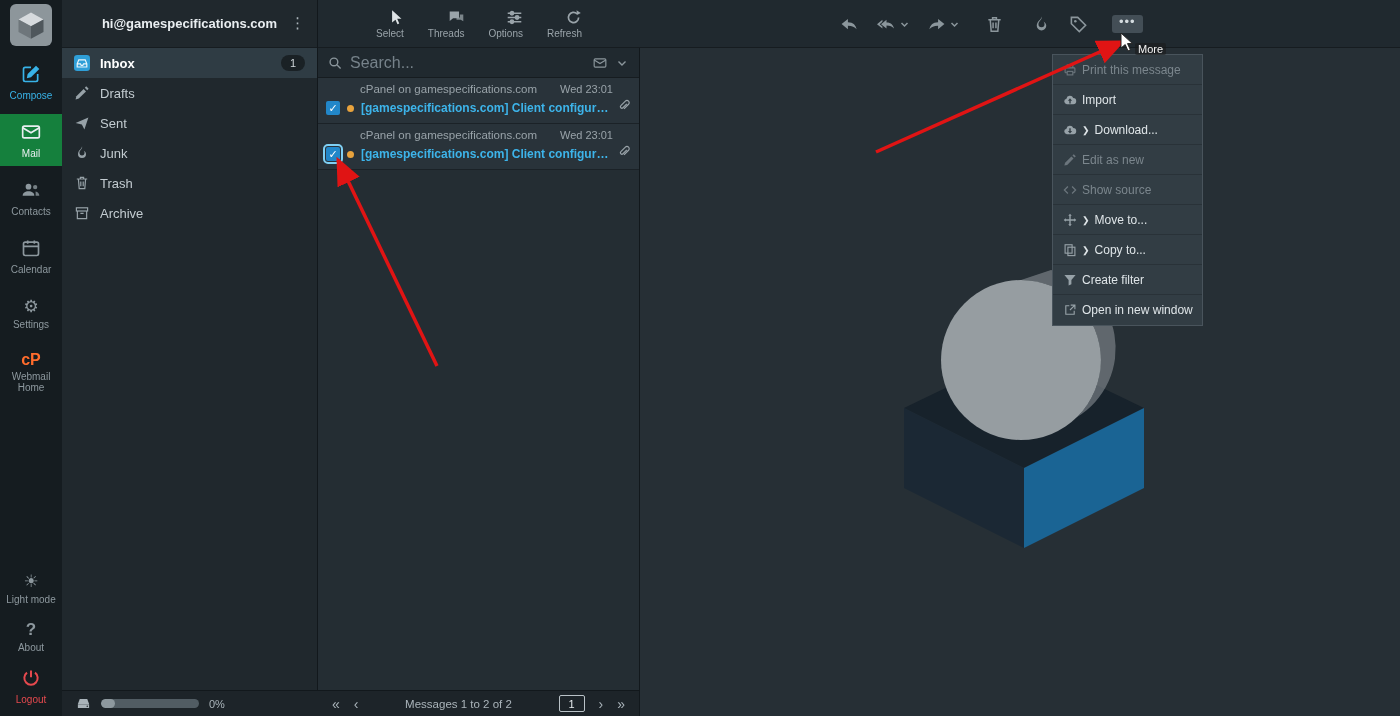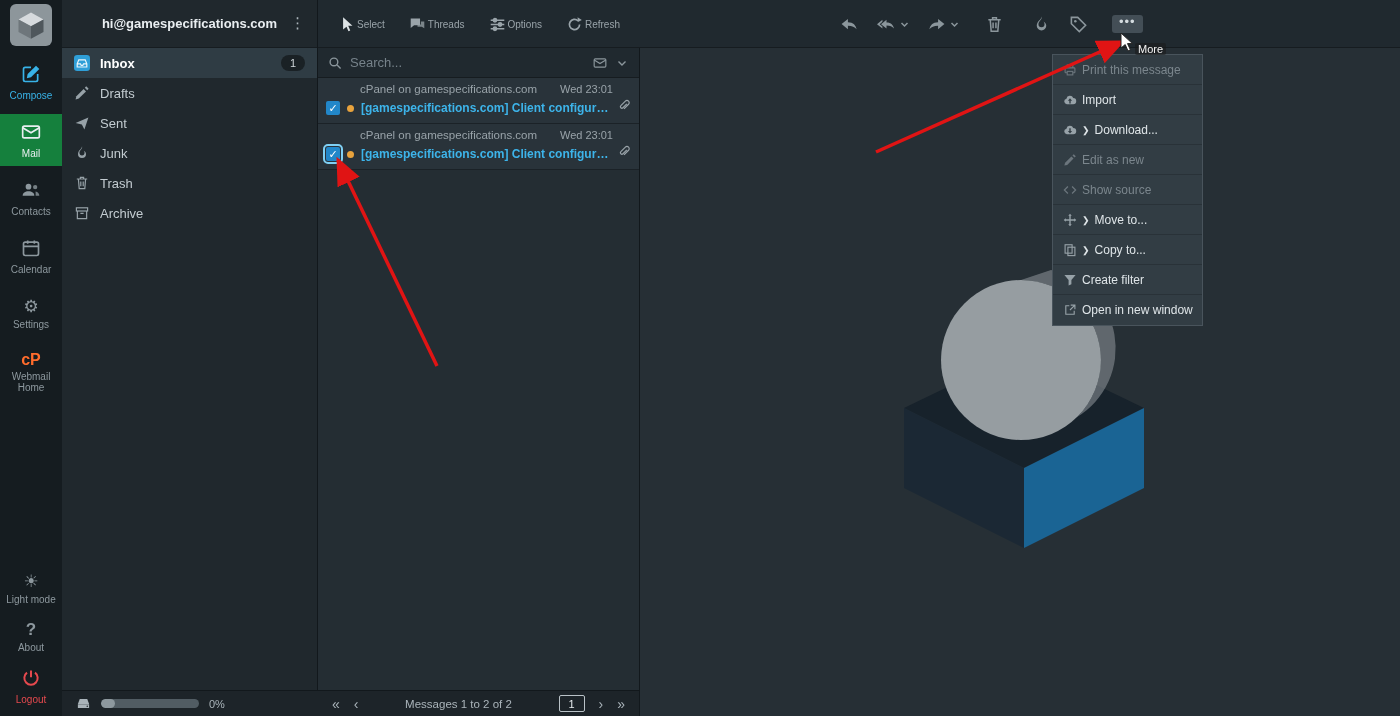--- a/index.html
+++ b/index.html
@@ -31,35 +31,35 @@
   .badge{margin-left:auto;background:#1a2125;border-radius:9px;padding:2px 9px;font-size:11px;color:#cfd6da;font-weight:normal}
   #quota{position:absolute;left:62px;bottom:0;width:256px;height:26px;background:#1d2429;border-top:1px solid #12181c;display:flex;align-items:center;gap:10px;padding:0 14px;z-index:7}
   #quota svg{width:15px;height:15px;color:#aab4ba}
   .qbar{width:98px;height:9px;background:#515c63;border-radius:5px;position:relative;overflow:hidden}
   .qfill{position:absolute;left:0;top:0;width:14px;height:9px;background:#8d989e;border-radius:5px}
   .qpct{font-size:11px;color:#aab4ba}
 
   
   #topbar{position:absolute;left:318px;top:0;right:0;height:48px;background:#20292f;border-bottom:1px solid #161c20;z-index:5}
   #listbar{position:absolute;left:0;top:0;width:322px;height:48px;display:flex;align-items:center;justify-content:center;gap:24px}
-  .tbtn{display:flex;flex-direction:row;align-items:center;gap:2px;color:#9aa4aa;font-size:10px;cursor:pointer}
+  .tbtn{display:flex;flex-direction:column;align-items:flex-end;gap:2px;color:#9aa4aa;font-size:10px;cursor:pointer}
   .tbtn svg{width:17px;height:17px;color:#9aa4aa}
   .tbtn.bright svg{color:#dde3e6}
   #mailbar{position:absolute;left:522px;top:0;height:48px;display:flex;align-items:center;gap:18px}
   .mtool{color:#8b969c;cursor:pointer;display:flex;align-items:center}
   .mtool svg{width:19px;height:19px}
   .chev{color:#8b969c;margin-left:4px}
   .chev svg{width:9px;height:9px}
   .more-btn{background:#434e56;border-radius:3px;padding:2px 7px 8px;color:#d4dbdf;font-size:13px;letter-spacing:1px;line-height:10px;height:18px;cursor:pointer}
 
   
   #list{position:absolute;left:318px;top:48px;width:322px;bottom:0;background:#242d33;border-right:1px solid #12181c;z-index:4}
   #searchrow{height:30px;background:#20292f;border-bottom:1px solid #161c20;display:flex;align-items:center;padding:0 10px;gap:8px}
   #searchrow svg{width:14px;height:14px;color:#8b969c;flex:none}
-  #search-input{flex:1;background:transparent;border:none;outline:none;color:#aeb8bd;font-size:13px;font-family:"Liberation Sans",sans-serif}
+  #search-input{flex:1;background:transparent;border:none;outline:none;color:#aeb8bd;font-size:16px;font-family:"Liberation Sans",sans-serif}
   #search-input::placeholder{color:#76828a}
   .msg{height:46px;background:#29333a;border-bottom:1px solid #1b2227;padding:5px 8px 12px;cursor:pointer}
   .msg .l1{display:flex;align-items:center;padding-left:34px}
   .msg .from{font-size:11.5px;color:#99a3a9;white-space:nowrap;overflow:hidden;text-overflow:ellipsis}
   .msg .date{margin-left:auto;font-size:11px;color:#99a3a9;padding-right:18px;flex:none}
   .msg .l2{display:flex;align-items:center;gap:7px;margin-top:4px}
   .checkbox{width:14px;height:14px;background:#2287c9;border-radius:2px;color:#fff;font-size:11px;line-height:14px;text-align:center;flex:none;cursor:pointer}
   .checkbox.focused{outline:2px solid #7fd0f4;outline-offset:1px}
   .dot{width:7px;height:7px;border-radius:50%;background:#e8a33d;flex:none}
   .subject{color:#3db4ea;font-weight:bold;font-size:12px;flex:1;white-space:nowrap;overflow:hidden;text-overflow:ellipsis}

